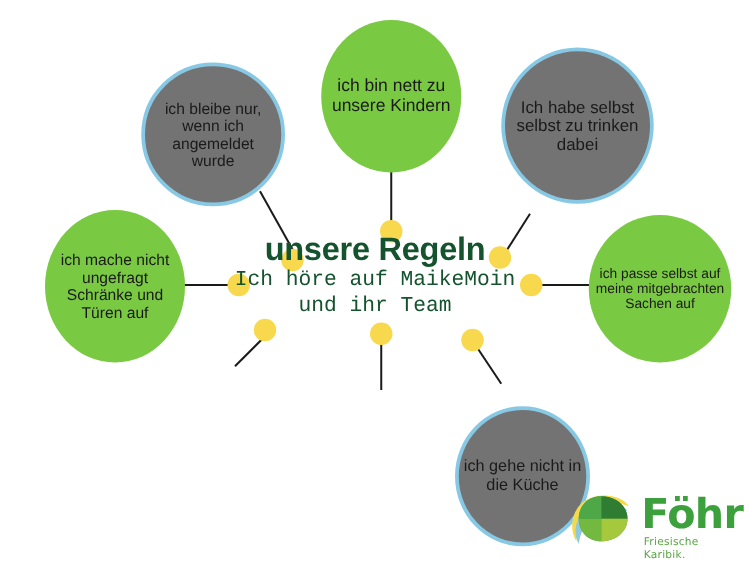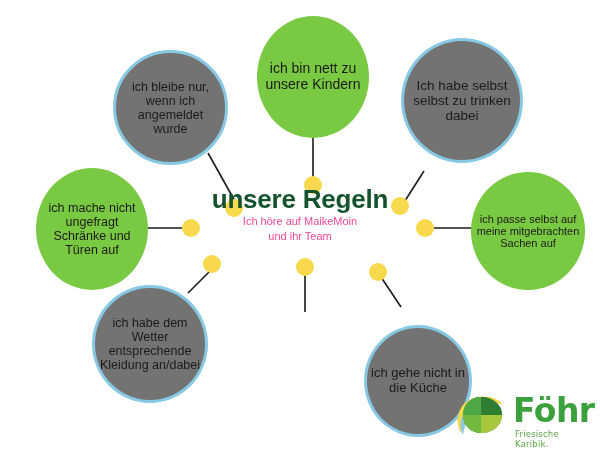--- a/index.html
+++ b/index.html
@@ -58,24 +58,25 @@
   }
   #center-title .main {
     font-size: 26px;
     font-weight: bold;
     color: #14532d;
     letter-spacing: -0.2px;
     line-height: 1.05;
     white-space: nowrap;
   }
   #center-title .sub {
-    font-size: 11px;
-    color: #ec4899;
+    font-size: 17px;
+    color: #14532d;
     line-height: 1.12;
     margin-top: 2px;
+    font-family: Liberation Mono, monospace;
   }
   #logo {
     position: absolute;
     left: 455px;
     top: 393px;
     width: 140px;
     height: 52px;
   }
   #logo-wordmark {
     position: absolute;
@@ -138,23 +139,20 @@
   </div>
 
   <div class="bubble bubble-green" style="left:36px; top:168px; width:112px; height:122px; font-size:12.5px;justify-content:center;">
     <span>ich mache nicht ungefragt Schränke und Türen auf</span>
   </div>
 
   <div class="bubble bubble-green" style="left:471px; top:172px; width:114px; height:118px; font-size:11px;">
     <span>ich passe selbst auf meine mitgebrachten Sachen auf</span>
   </div>
 
-  <div class="bubble bubble-blue" style="left:92px; top:285px; width:116px; height:118px; font-size:12.5px;">
-    <span>ich habe dem Wetter entsprechende Kleidung an/dabei</span>
-  </div>
 
 
   <div class="bubble bubble-blue" style="left:364px; top:325px; width:108px; height:112px; font-size:13px;">
     <span>ich gehe nicht in die Küche</span>
   </div>
 
   <div id="center-title">
     <div class="main">unsere Regeln</div>
     <div class="sub">Ich höre auf MaikeMoin</div>
     <div class="sub">und ihr Team</div>

